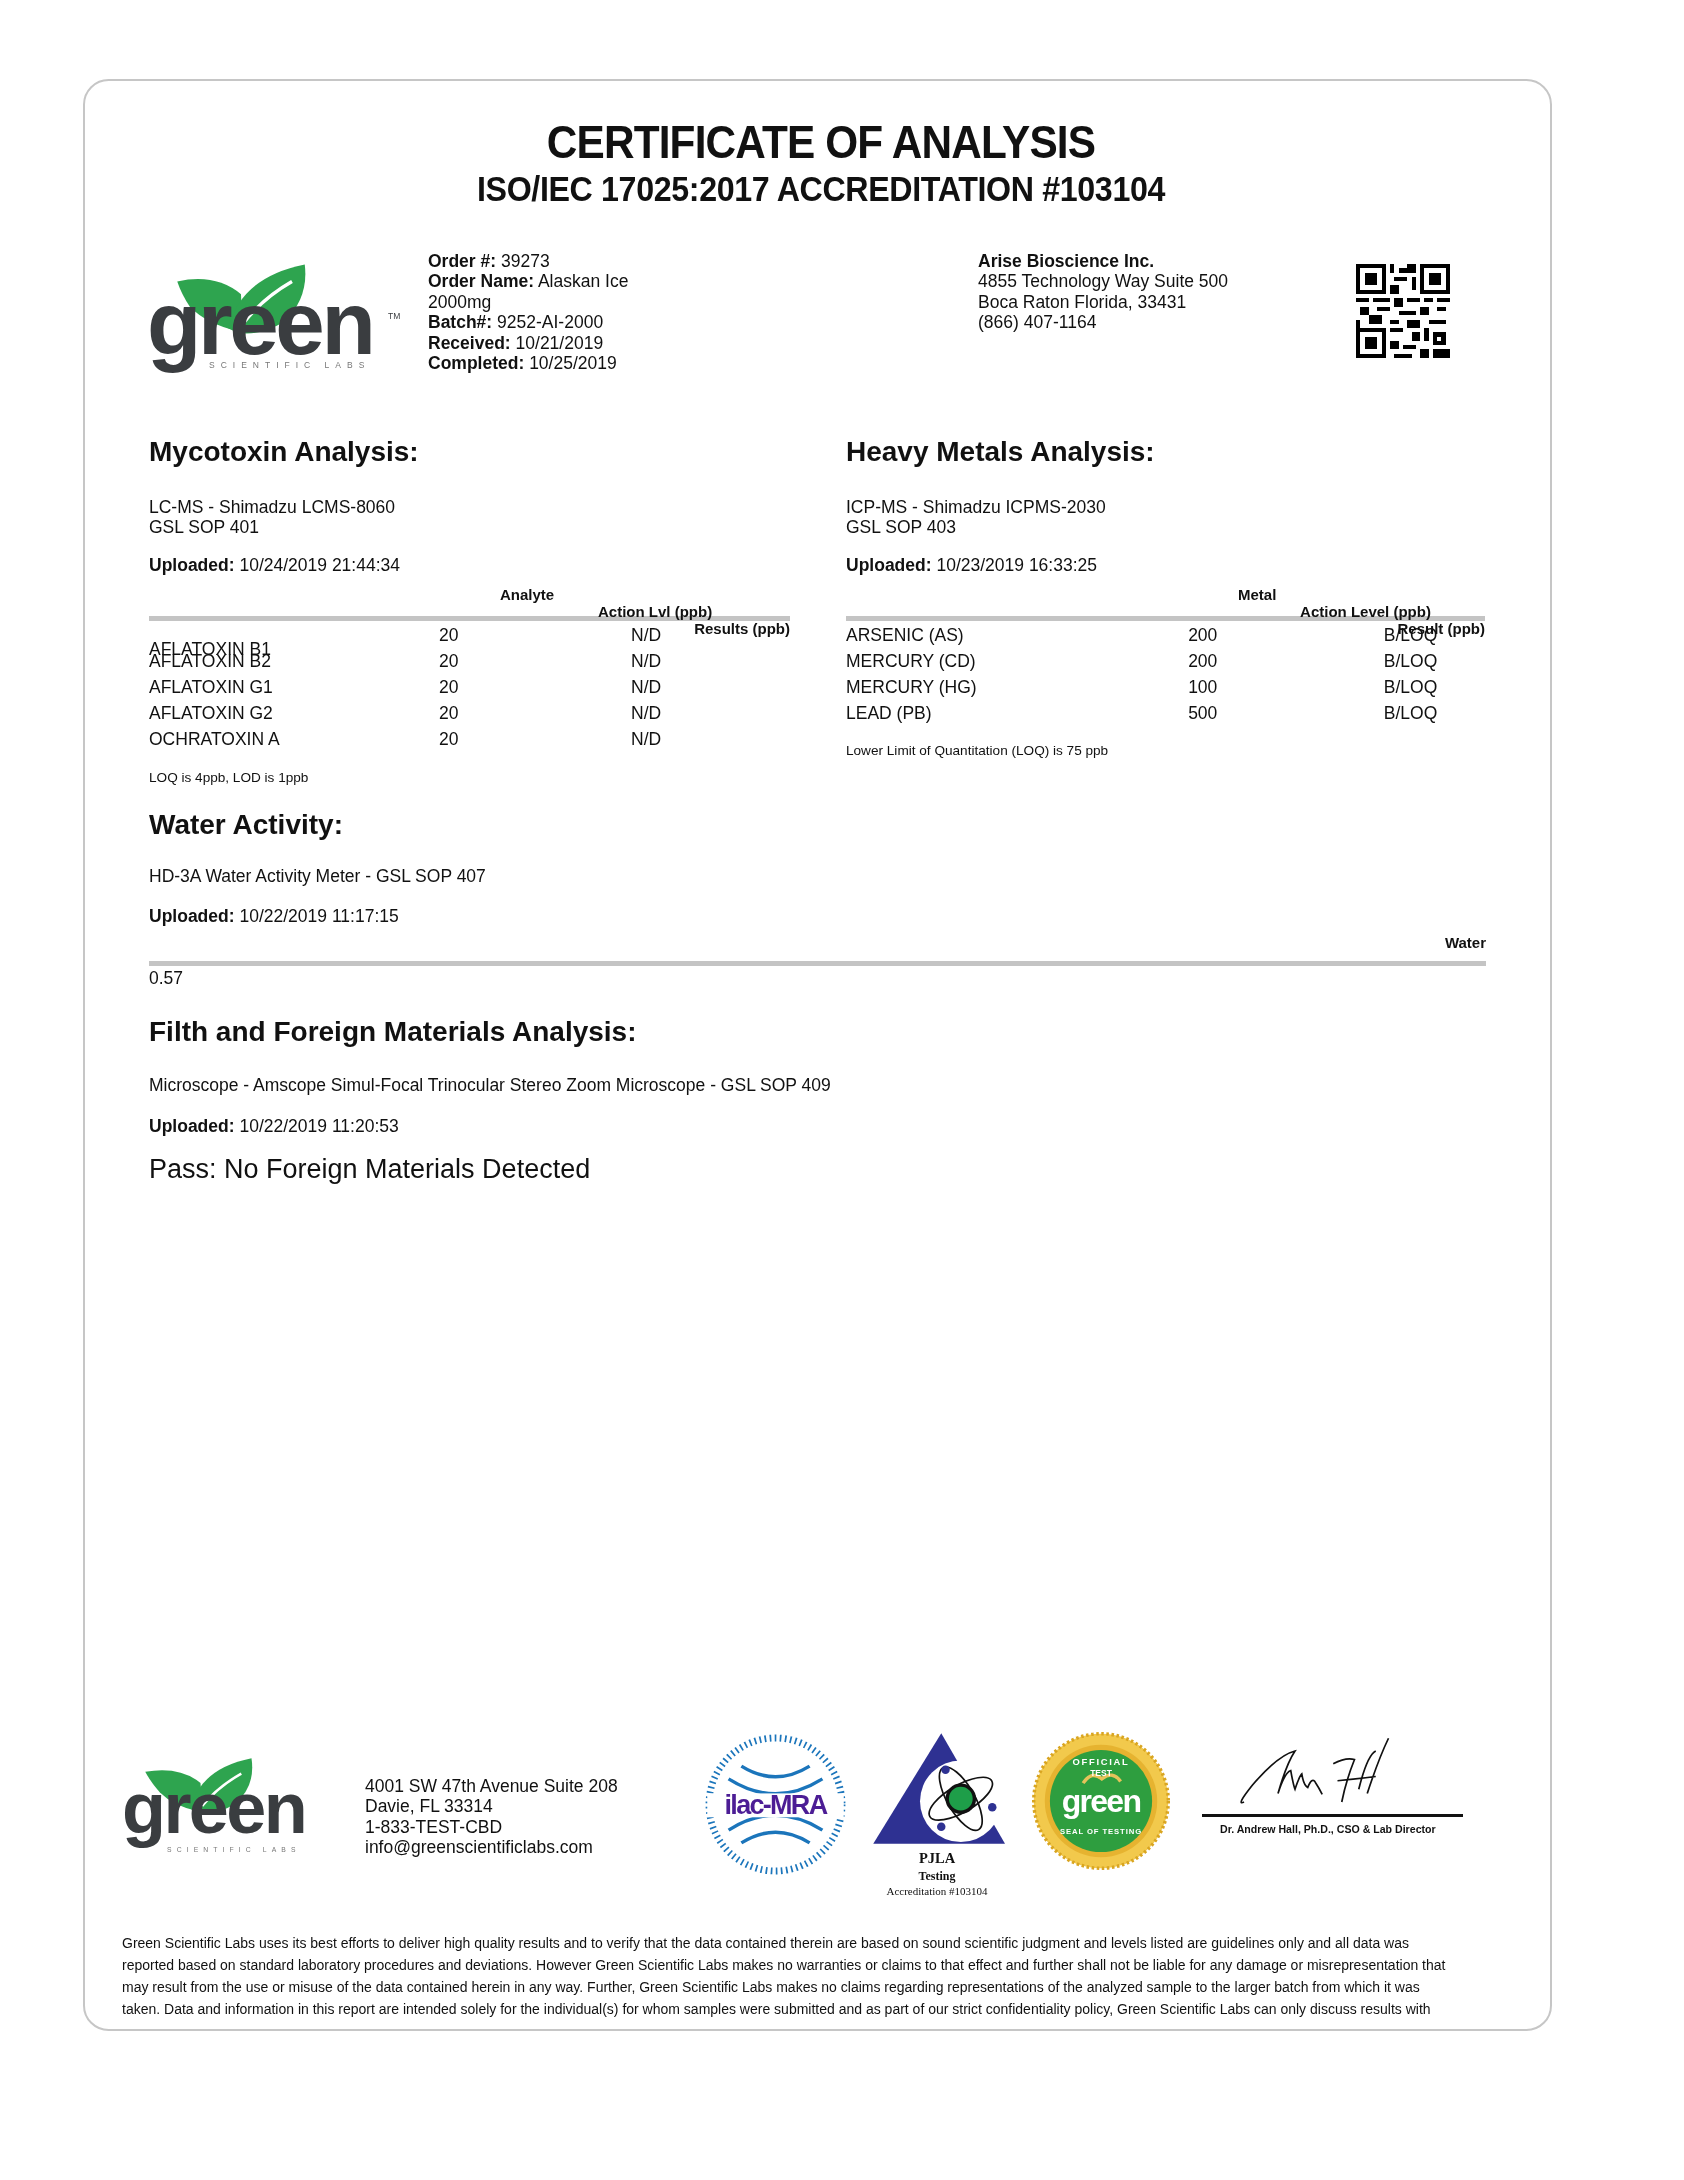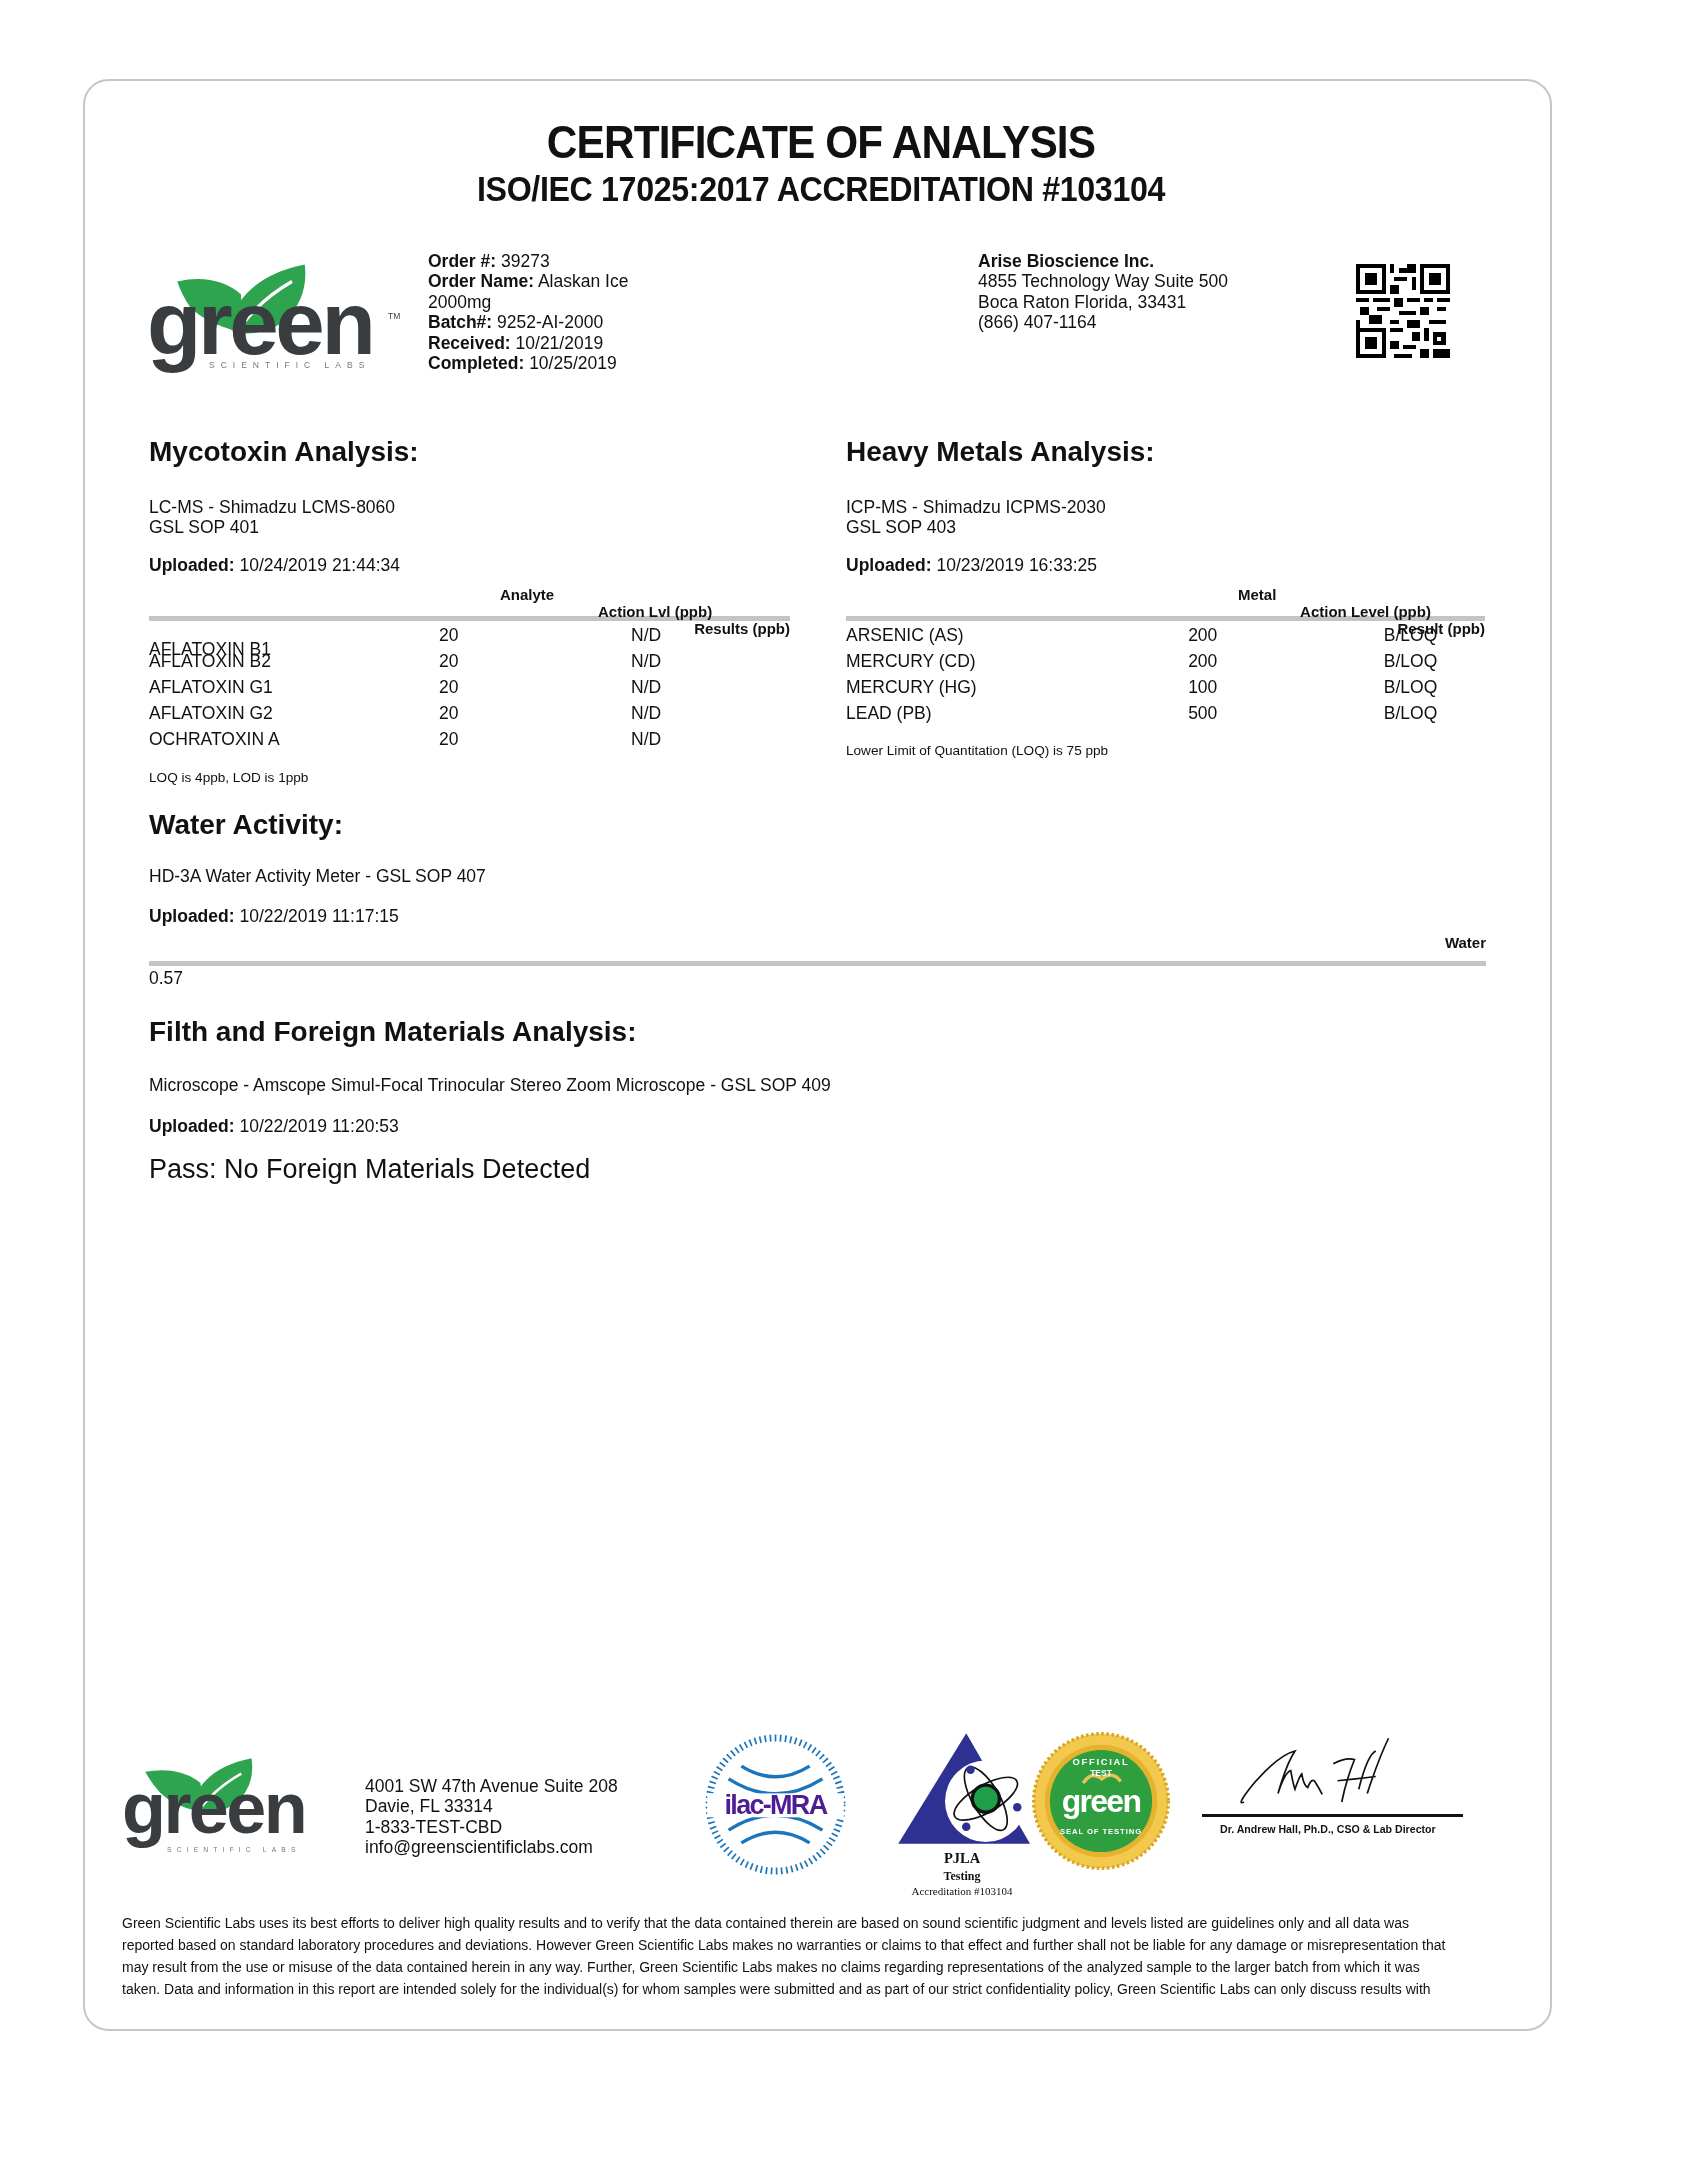--- a/index.html
+++ b/index.html
@@ -11,21 +11,21 @@
   .info { font-size:17.5px; line-height:20.4px; }
   .info b { font-weight:bold;text-align:right; }
   .h2 { font-weight:bold; font-size:28px; }
   .txt { font-size:17.5px; line-height:20.4px; }
   .tbl { position:absolute; }
   .tbl .hdr { display:flex; font-weight:bold; font-size:15px; height:27px; align-items:flex-end;flex-direction:column; }
   .tbl .rule { height:4.3px; background:#c4c4c4; margin-top:3.4px; margin-bottom:1.7px; }
   .tbl .row { display:flex; font-size:17.5px; height:26px; align-items:center; }
   .c { white-space:nowrap; }
   .note { font-size:13.6px; }
-  .disclaimer { font-size:14px; line-height:22px; color:#111; }
+  .disclaimer { font-size:14px; line-height:22px; color:#111;margin-top:20px; }
   .sig-line { position:absolute; height:2.6px; background:#111; }
   .logo-word { font-weight:bold; color:#3a3d40; letter-spacing:-3.4px; }
 </style>
 </head>
 <body>
 
 <div class="frame"></div>
 
 <div class="abs title">CERTIFICATE OF ANALYSIS</div>
 <div class="abs subtitle">ISO/IEC 17025:2017 ACCREDITATION #103104</div>
@@ -230,21 +230,21 @@
     <circle cx="85" cy="85" r="78" fill="none" stroke="#1b75bb" stroke-width="8" stroke-dasharray="2 4"></circle>
     <path d="M45 40 Q85 65 125 40" stroke="#1b75bb" stroke-width="4" fill="none"></path>
     <path d="M30 55 Q85 90 140 55" stroke="#1b75bb" stroke-width="4" fill="none"></path>
     <path d="M30 115 Q85 80 140 115" stroke="#1b75bb" stroke-width="4" fill="none"></path>
     <path d="M45 130 Q85 105 125 130" stroke="#1b75bb" stroke-width="4" fill="none"></path>
     <rect x="5" y="72" width="160" height="28" fill="#fff"></rect>
   </svg>
   <div class="abs" style="left:0; width:145px; top:58px; text-align:center; font-weight:bold; font-size:27px; color:#4c1d95; letter-spacing:-1.7px;">ilac-MRA</div>
 </div>
 
-<div class="abs" style="left:894px; top:1729px; width:136px; height:175px;">
+<div class="abs" style="left:869px; top:1729px; width:136px; height:175px;">
   <svg width="136" height="119" viewBox="0 0 160 140">
     <polygon points="85,5 160,135 5,135" fill="#2e3192"></polygon>
     <circle cx="108" cy="85" r="48" fill="#fff"></circle>
     <ellipse cx="108" cy="82" rx="42" ry="16" fill="none" stroke="#111" stroke-width="2" transform="rotate(-30 108 82)"></ellipse>
     <ellipse cx="108" cy="82" rx="42" ry="16" fill="none" stroke="#111" stroke-width="2" transform="rotate(60 108 82)"></ellipse>
     <circle cx="108" cy="82" r="18" fill="#111"></circle>
     <circle cx="108" cy="82" r="14" fill="#1e9e49"></circle>
     <circle cx="90" cy="48" r="5" fill="#2e3192"></circle>
     <circle cx="145" cy="92" r="5" fill="#2e3192"></circle>
     <circle cx="85" cy="115" r="5" fill="#2e3192"></circle>

